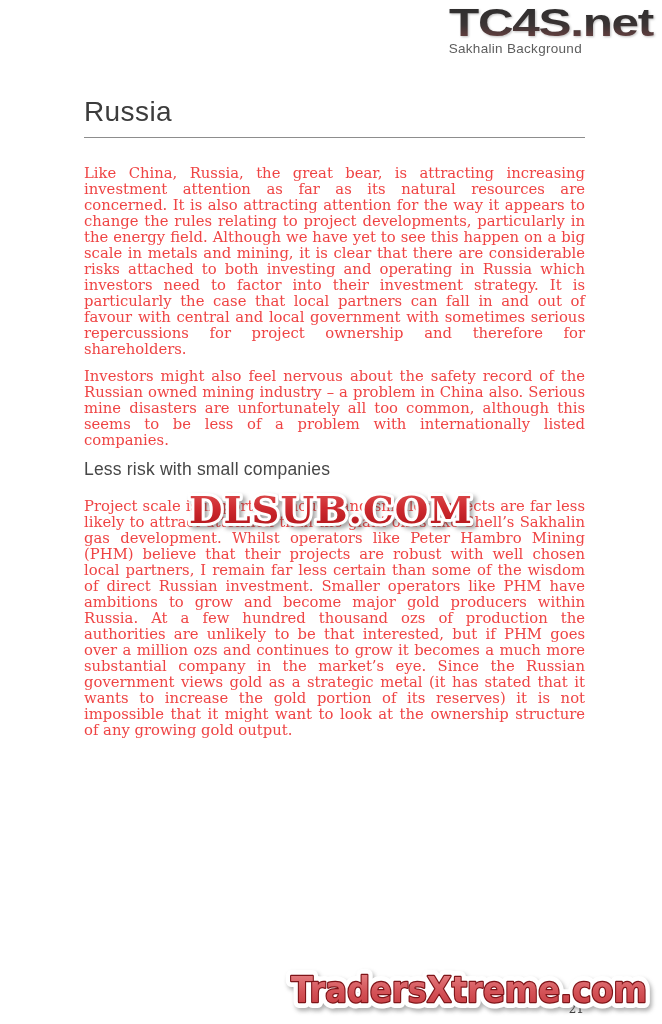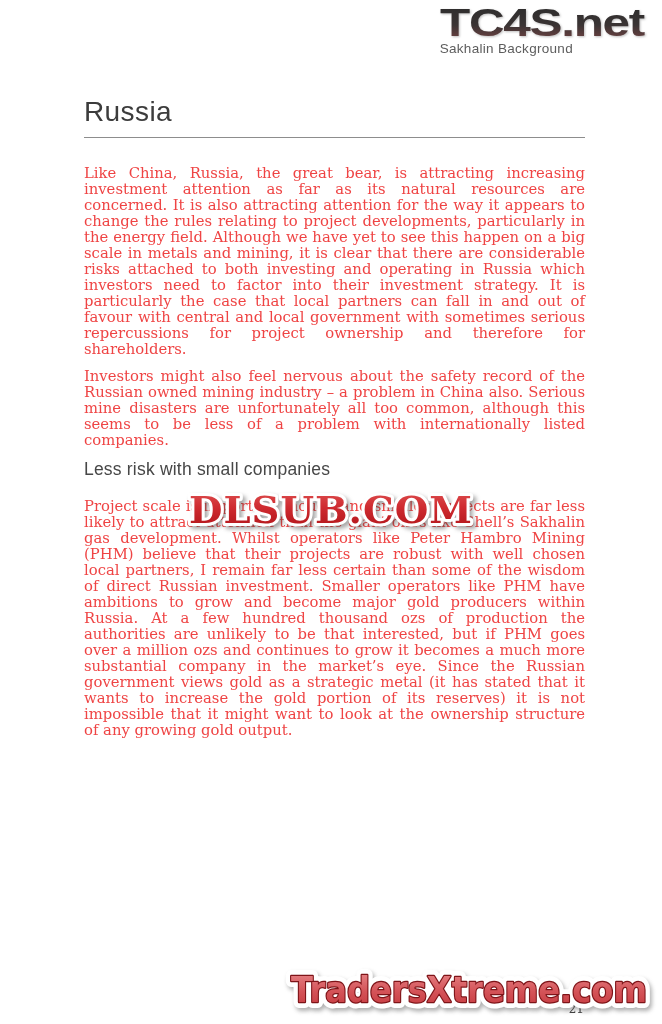--- a/index.html
+++ b/index.html
@@ -4,21 +4,21 @@
 <style>
   html,body{margin:0;padding:0;background:#ffffff;}
   .page{
     position:relative;
     width:662px;height:1024px;
     background:#ffffff;
     overflow:hidden;
     font-family:"DejaVu Serif", serif;
   }
   
-  .brand{position:absolute;top:0;right:12px;width:260px;height:62px;}
+  .brand{position:absolute;top:0;right:3px;width:260px;height:62px;}
   .brand-logo-svg{position:absolute;top:2px;right:2px;filter:drop-shadow(1px 1px 1px rgba(0,0,0,0.25));}
   .brand-subtitle{
     position:absolute;top:41px;right:77px;
     font-family:"Liberation Sans", sans-serif;
     font-size:13.5px;font-weight:400;color:#5d5d5d;letter-spacing:0.3px;
     white-space:nowrap;
   }
   
   .content{position:absolute;left:84px;top:96px;width:501px;}
   .section-title{

